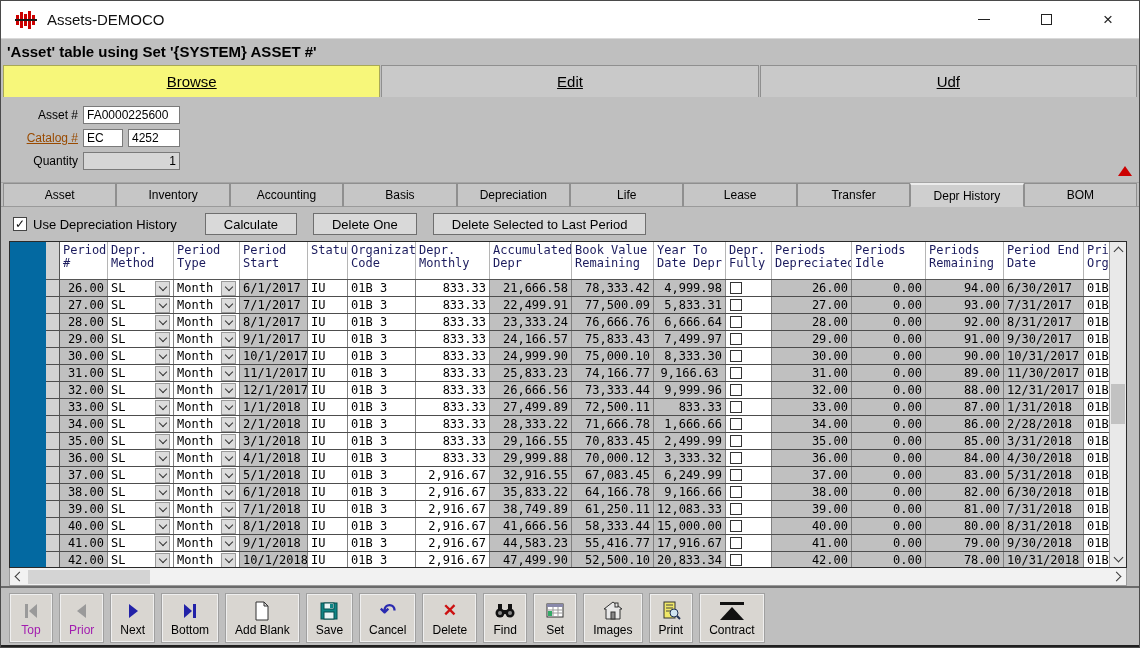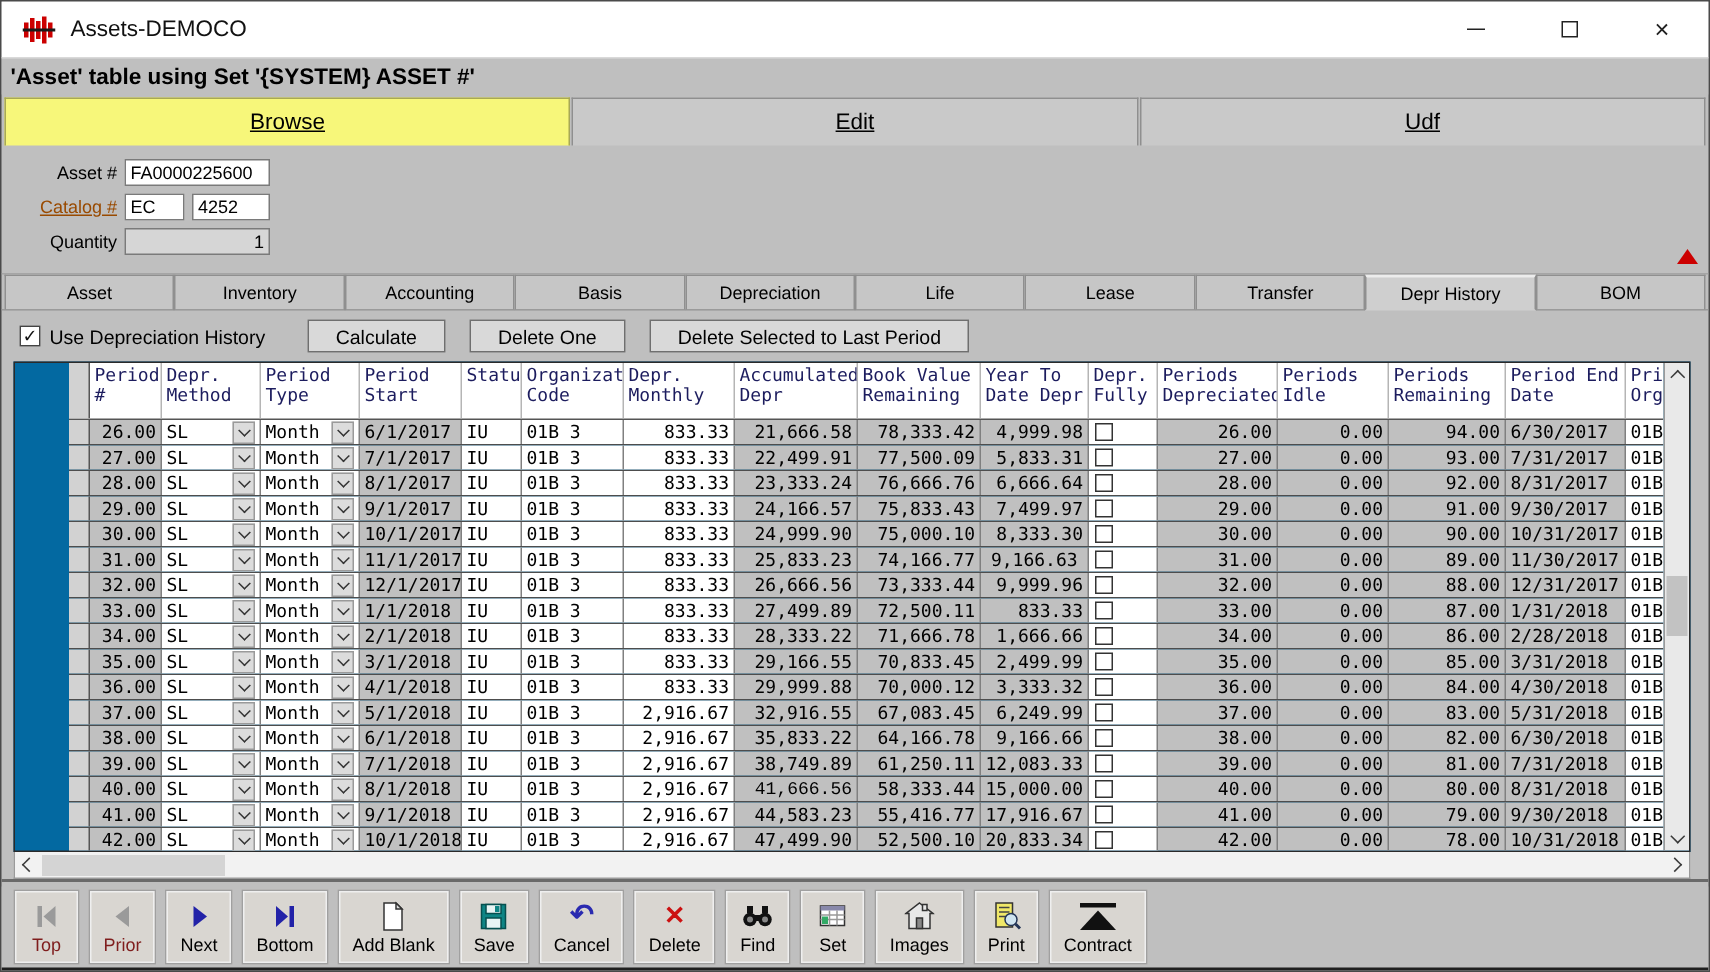--- a/index.html
+++ b/index.html
@@ -78,21 +78,21 @@
   .chev-left { width:7px; height:7px; border-left:1px solid #3a3a3a; border-bottom:1px solid #3a3a3a; transform:rotate(45deg); margin-left:3px; }
   .chev-right { width:7px; height:7px; border-right:1px solid #3a3a3a; border-top:1px solid #3a3a3a; transform:rotate(45deg); margin-right:3px; }
   .hs-thumb { width:122px; height:14px; background:#d4d4d4; margin-left:2px; }
   .hs-spacer { flex:1; }
   
   .toolbar-sep { height:5px; border-top:2px solid #6a6a6a; }
   .toolbar { height:58px; background:#bfbfbf; display:flex; align-items:center; padding-left:8px; border-bottom:4px solid #1f1f1f; }
   .tb-btn { height:50px; min-width:44px; margin-right:6px; background:#d9d6d1; border:1px solid #a0a0a0; outline:1px solid #efefef; outline-offset:-2px; display:flex; flex-direction:column; align-items:center; justify-content:center; padding:2px 9px; cursor:default; }
   .tb-btn .ico { height:22px; display:flex; align-items:center; justify-content:center; }
   .tb-btn .lbl { font-size:12px; color:#000; margin-top:1px; }
-  .tb-btn.disabled .lbl { color:#7f1d1d; }
+  .tb-btn.disabled .lbl { color:#a21caf; }
   .contract-glyph { display:flex; flex-direction:column; align-items:center; }
   .contract-bar { width:24px; height:3px; background:#111; margin-bottom:2px; }
   .contract-tri { width:0; height:0; border-left:12px solid transparent; border-right:12px solid transparent; border-bottom:13px solid #111; }
   .x-glyph { color:#cc1111; font-size:17px; font-weight:bold; line-height:1; }
   .undo-glyph { color:#2a2ab0; font-size:19px; font-weight:bold; line-height:1; transform:scaleX(-1); }
 </style>
 </head>
 <body>
 
 <div class="titlebar">
@@ -1023,21 +1023,21 @@
         </div>
         <div class="g-c white" style="width: 40px;">
           <span>IU</span>
         </div>
         <div class="g-c white" style="width: 68px;">
           <span>01B 3</span>
         </div>
         <div class="g-c white r" style="width: 74px;">
           <span>2,916.67</span>
         </div>
-        <div class="g-c gray r" style="width: 82px; font-family: Liberation Mono, monospace;">
+        <div class="g-c gray r" style="width: 82px;">
           <span>41,666.56</span>
         </div>
         <div class="g-c gray r" style="width: 82px;">
           <span>58,333.44</span>
         </div>
         <div class="g-c gray r" style="width: 72px;">
           <span>15,000.00</span>
         </div>
         <div class="g-c white" style="width: 46px;">
           <span class="cbx"></span>

